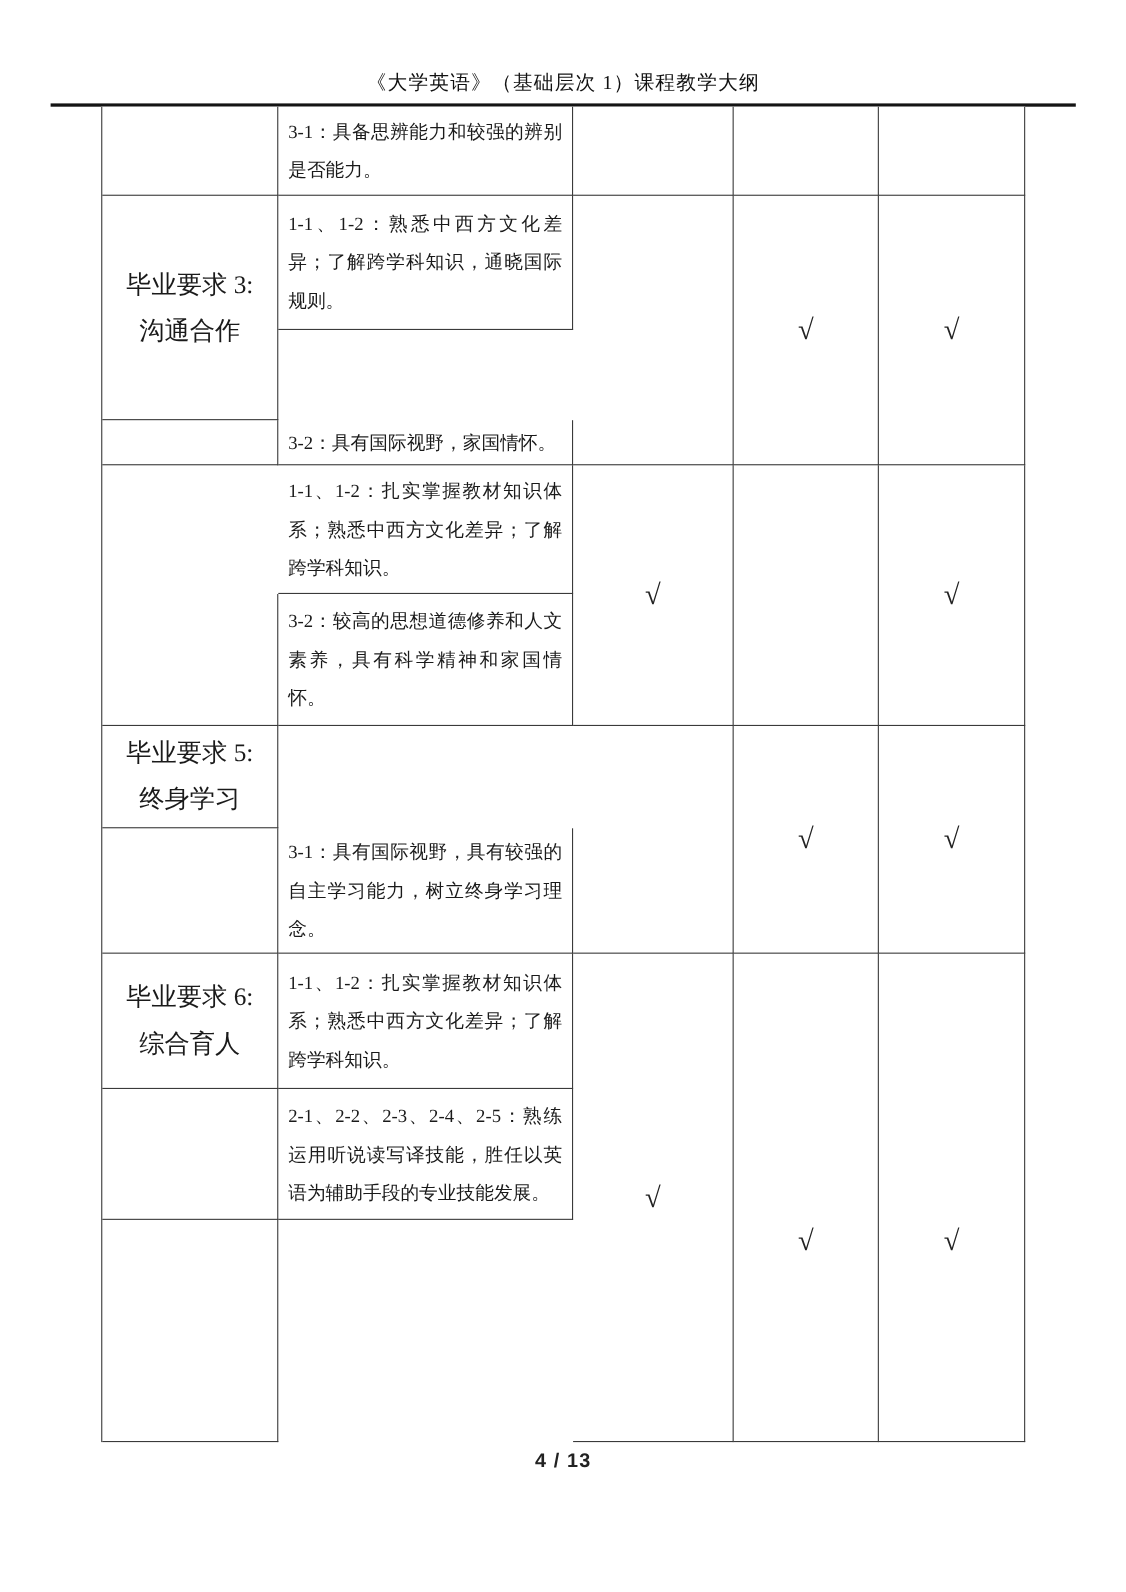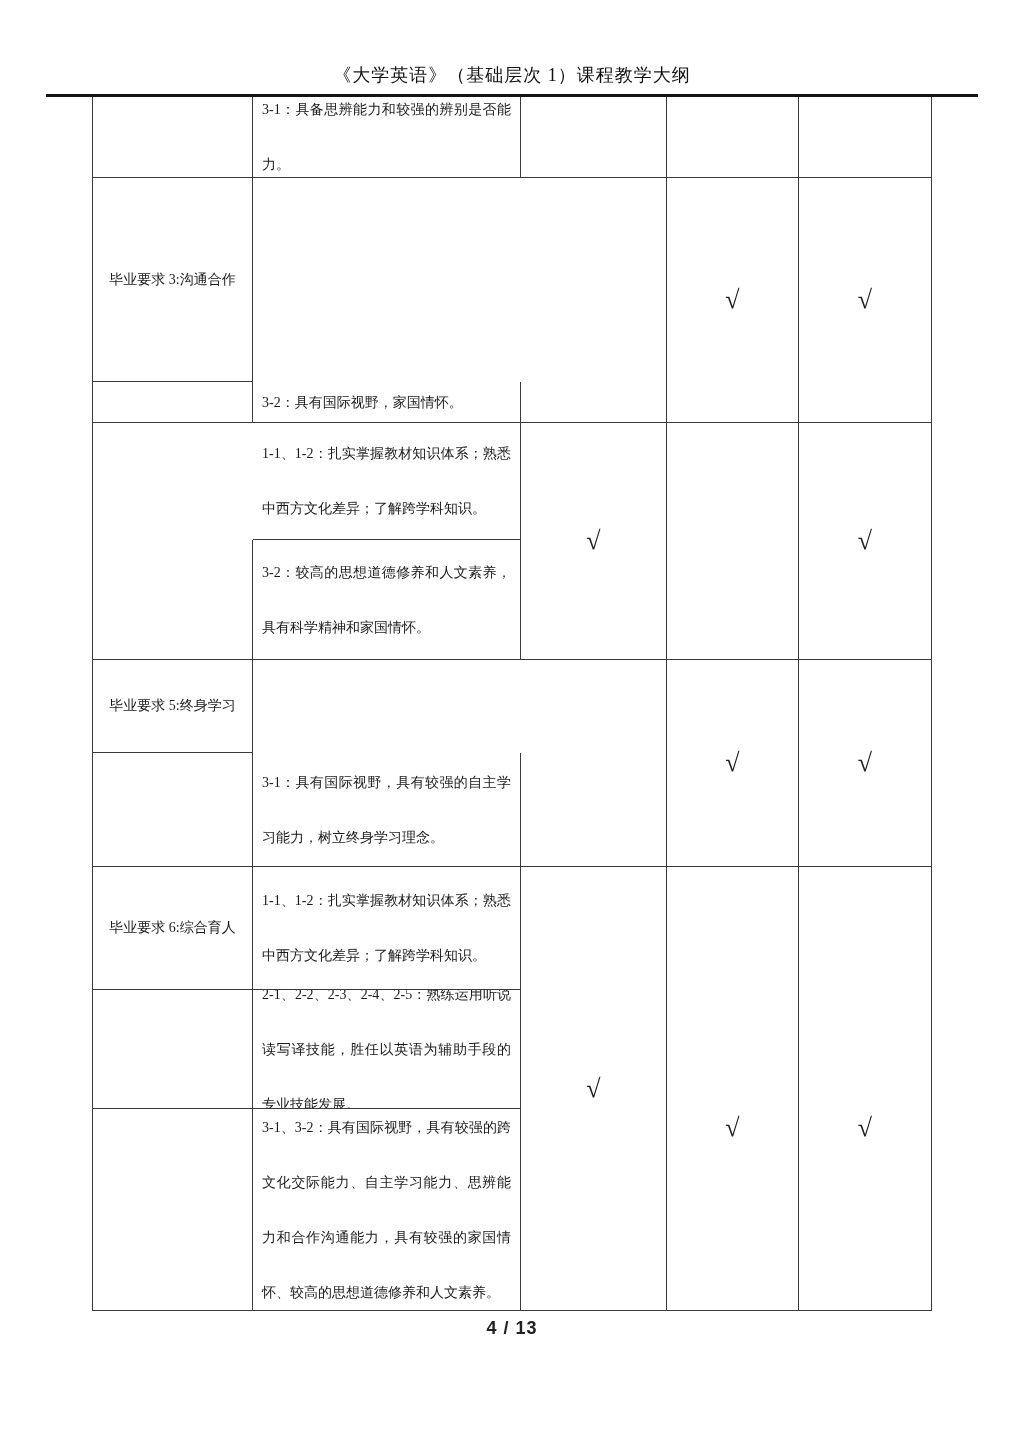--- a/index.html
+++ b/index.html
@@ -36,32 +36,32 @@
     grid-template-rows:81px 122px 82px 41px 117px 120px 93px 114px 123px 119px 202px;
     border-left:1px solid var(--line);
     background:#fff;
   }
   .cell{
     border-right:1px solid var(--line);
     border-bottom:1px solid var(--line);
     overflow:hidden;
   }
   .label-cell{
-    display:flex;flex-direction:row;
+    display:flex;flex-direction:column;
     justify-content:center;align-items:center;
-    font-size:14px;line-height:42px;
+    font-size:23px;line-height:42px;
     text-align:center;
   }
   .text-cell{
     display:flex;align-items:center;
     padding:0 9px;
   }
   .text-cell .txt{
     width:100%;
-    font-size:14px;line-height:55px;
+    font-size:17px;line-height:35px;
     text-align:justify;
   }
   .check-cell{
     display:flex;align-items:center;justify-content:center;
   }
   .check{
     font-size:26px;line-height:1;color:#222;
     font-family:var(--cjk);
   }
   .down .check{position:relative;top:39px;}
@@ -98,40 +98,40 @@
     <div class="cell label-cell" style="grid-column:1;grid-row:9">
       <div>毕业要求 6:</div>
       <div>综合育人</div>
     </div>
     <div class="cell" style="grid-column:1;grid-row:10"></div>
     <div class="cell" style="grid-column:1;grid-row:11"></div>
 
     <div class="cell text-cell" style="grid-column:2;grid-row:1">
         <div class="txt">3-1：具备思辨能力和较强的辨别是否能力。</div>
       </div>
+    <div class="cell text-cell" style="grid-column:2;grid-row:2">
+        <div class="txt">1-1、1-2：熟悉中西方文化差异；了解跨学科知识，通晓国际规则。</div>
+      </div>
     <div class="cell text-cell" style="grid-column:2;grid-row:4">
         <div class="txt">3-2：具有国际视野，家国情怀。</div>
       </div>
     <div class="cell text-cell" style="grid-column:2;grid-row:5">
         <div class="txt">1-1、1-2：扎实掌握教材知识体系；熟悉中西方文化差异；了解跨学科知识。</div>
       </div>
     <div class="cell text-cell" style="grid-column:2;grid-row:6">
         <div class="txt">3-2：较高的思想道德修养和人文素养，具有科学精神和家国情怀。</div>
       </div>
     <div class="cell text-cell" style="grid-column:2;grid-row:8">
         <div class="txt">3-1：具有国际视野，具有较强的自主学习能力，树立终身学习理念。</div>
       </div>
     <div class="cell text-cell" style="grid-column:2;grid-row:9">
         <div class="txt">1-1、1-2：扎实掌握教材知识体系；熟悉中西方文化差异；了解跨学科知识。</div>
       </div>
     <div class="cell text-cell" style="grid-column:2;grid-row:10">
         <div class="txt">2-1、2-2、2-3、2-4、2-5：熟练运用听说读写译技能，胜任以英语为辅助手段的专业技能发展。</div>
-      </div>
-    <div class="cell text-cell" style="grid-column:2;grid-row:11">
-        <div class="txt">3-1、3-2：具有国际视野，具有较强的跨文化交际能力、自主学习能力、思辨能力和合作沟通能力，具有较强的家国情怀、较高的思想道德修养和人文素养。</div>
       </div>
 
     <div class="cell" style="grid-column:3;grid-row:1"></div>
     <div class="cell" style="grid-column:3;grid-row:2 / span 3"></div>
     <div class="cell check-cell" style="grid-column:3;grid-row:5 / span 2">
         <span class="check">√</span>
       </div>
     <div class="cell" style="grid-column:3;grid-row:7 / span 2"></div>
     <div class="cell check-cell" style="grid-column:3;grid-row:9 / span 3">
         <span class="check">√</span>

